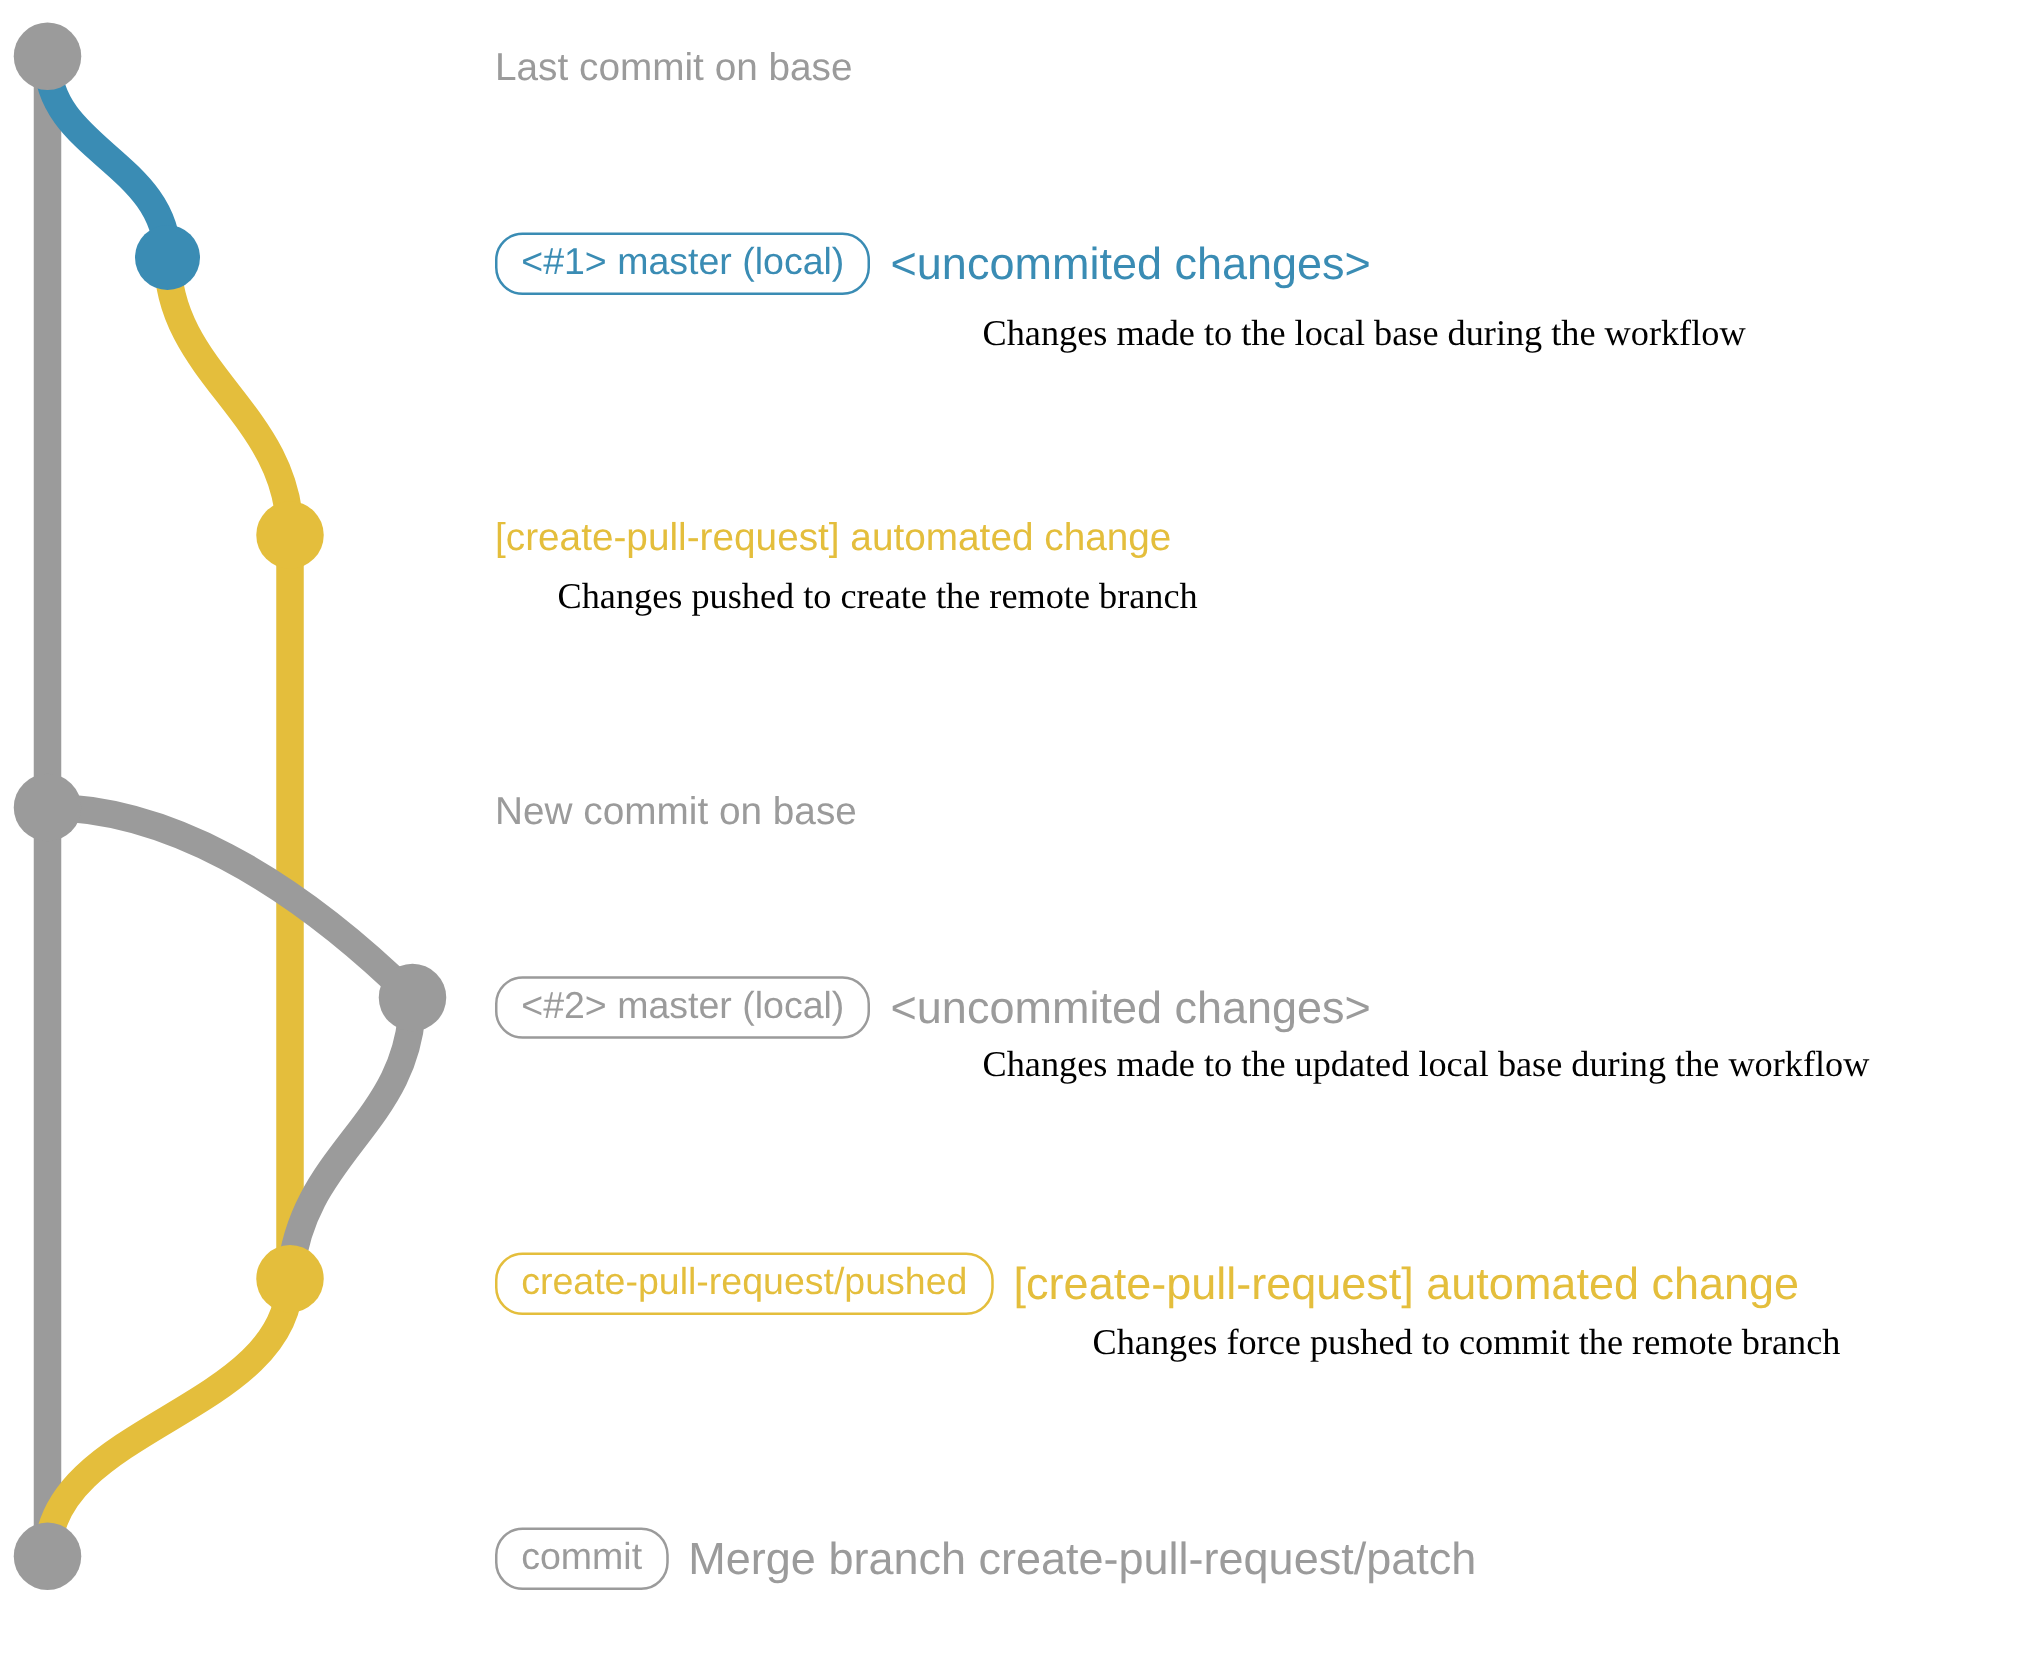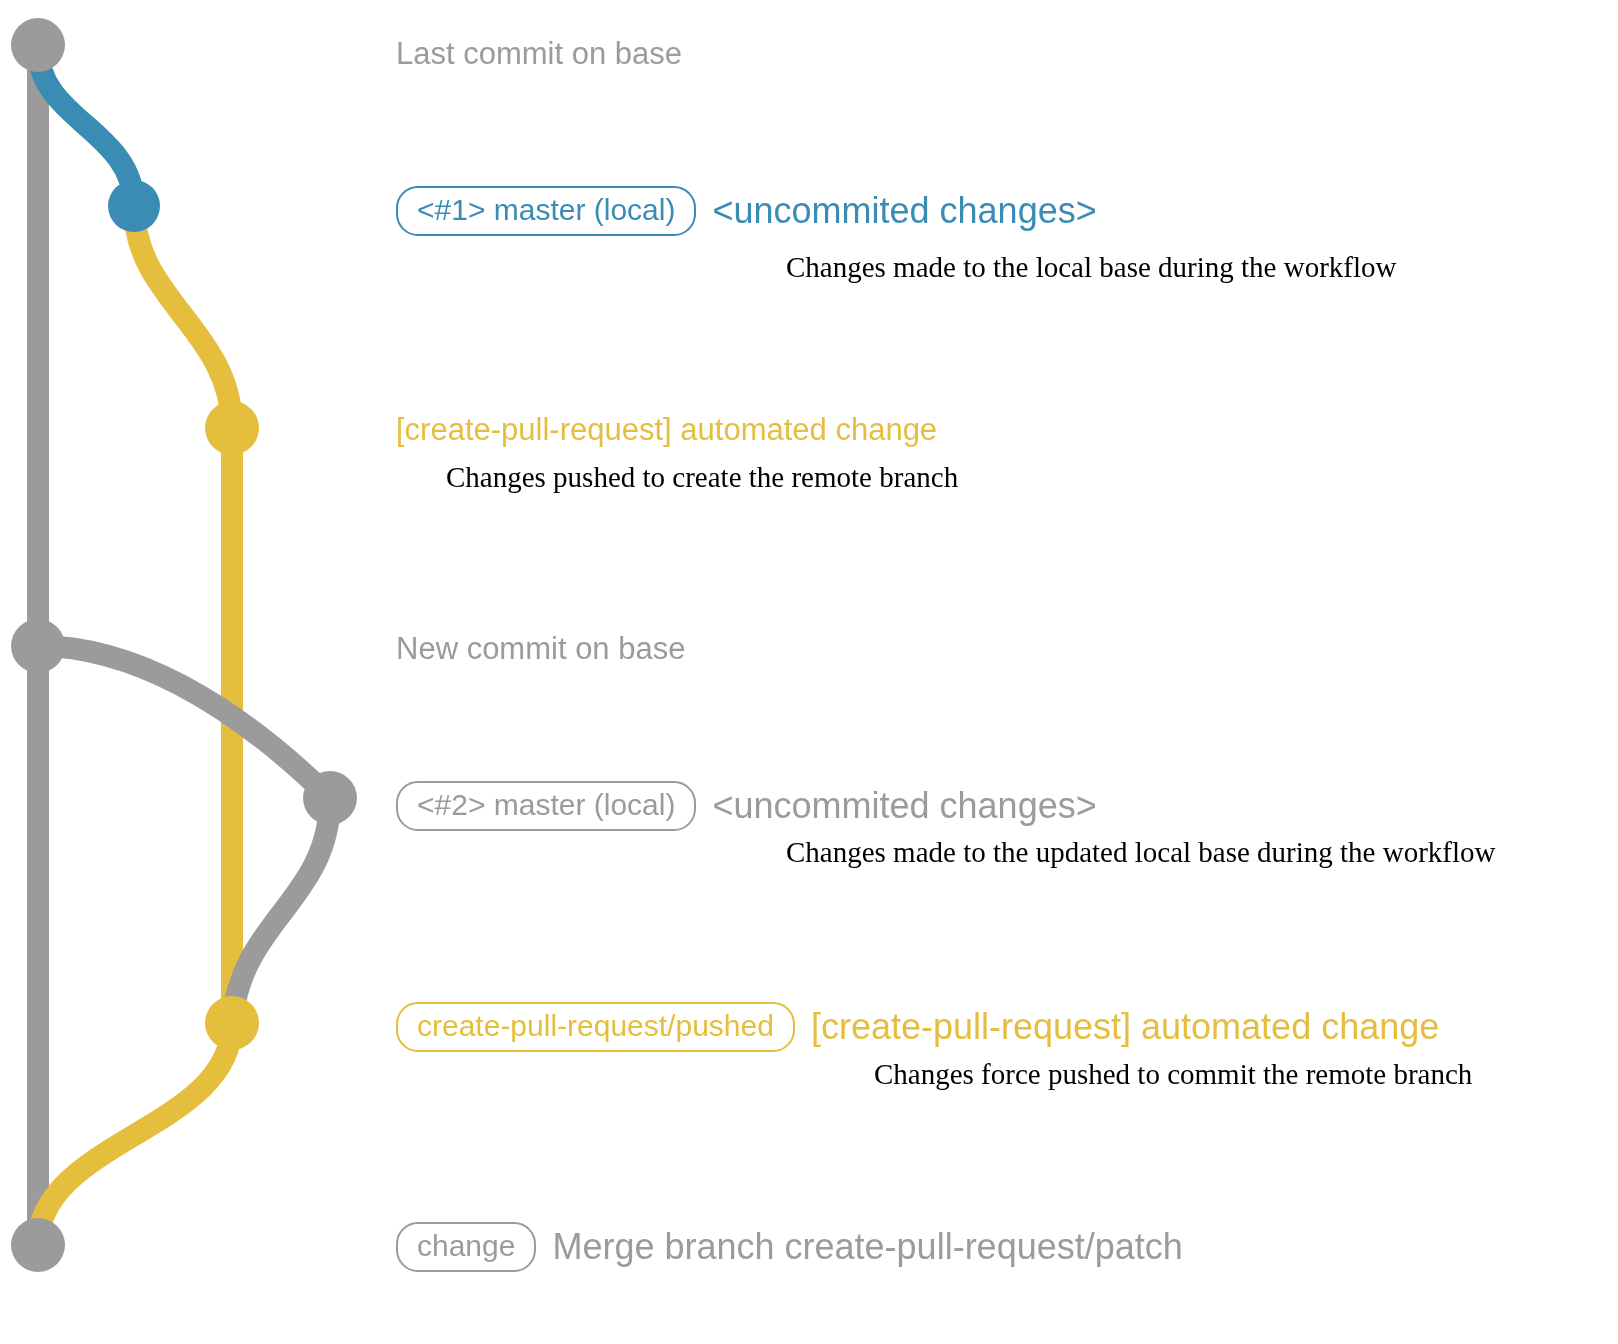--- a/index.html
+++ b/index.html
@@ -143,16 +143,16 @@
 <div class="row" style="top:1002px;">
   <div class="commit-line">
     <span class="badge yellow">create-pull-request/pushed</span>
     <span class="msg yellow">[create-pull-request] automated change</span>
   </div>
 </div>
 <div class="desc" style="left:874px; top:1060px;">Changes force pushed to commit the remote branch</div>
 
 <div class="row" style="top:1222px;">
   <div class="commit-line">
-    <span class="badge gray">change</span>
+    <span class="badge gray">commit</span>
     <span class="msg gray">Merge branch create-pull-request/patch</span>
   </div>
 </div>
 
 </body></html>

